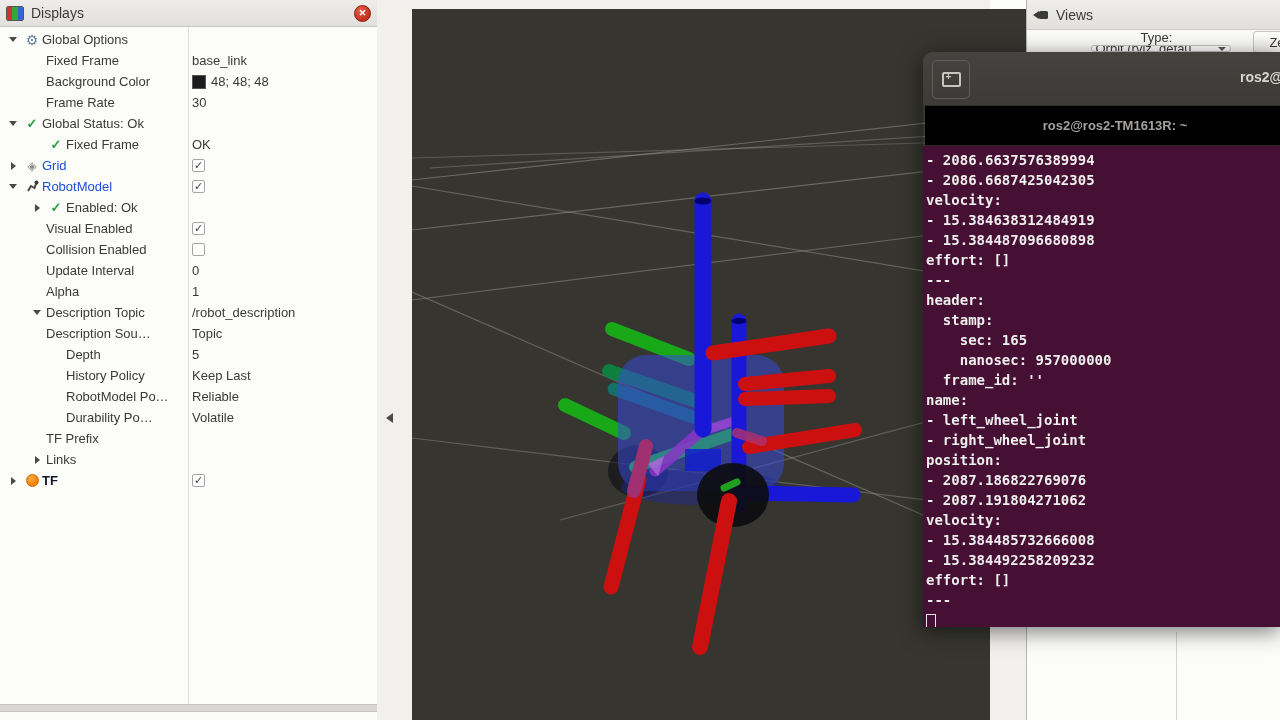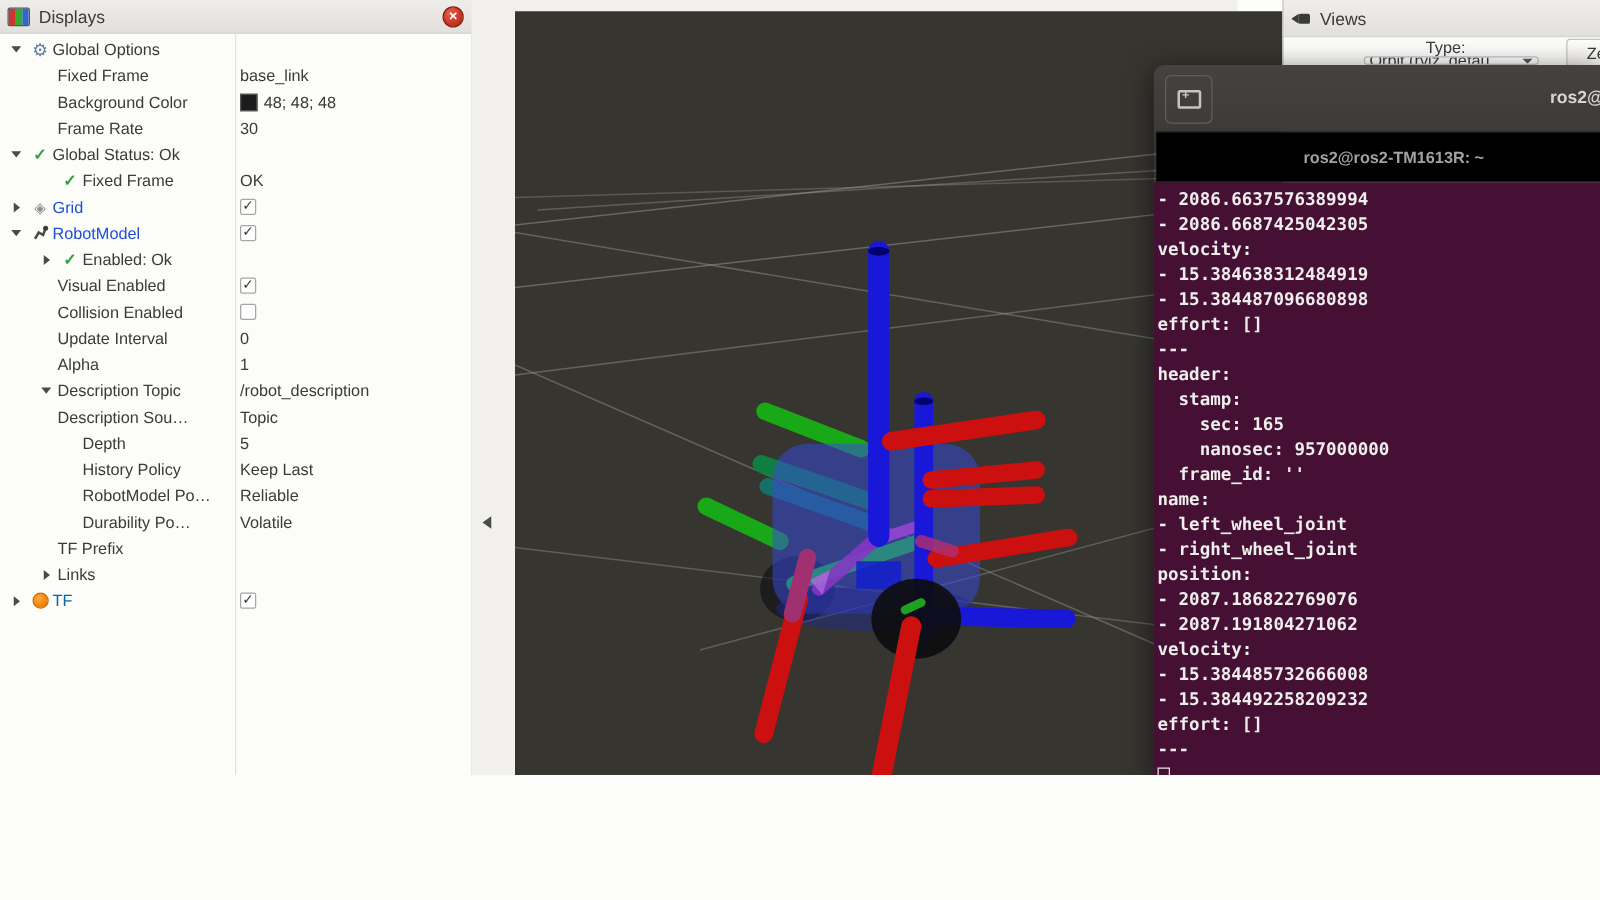--- a/index.html
+++ b/index.html
@@ -1,17 +1,17 @@
 <!DOCTYPE html>
 <html><head>
 <meta charset="utf-8">
 <style>
   html,body{margin:0;padding:0;}
   body{width:1280px;height:720px;overflow:hidden;font-family:"Liberation Sans",sans-serif;background:#fcfcfa;}
-  #app{position:relative;width:1280px;height:620px;overflow:hidden;}
+  #app{position:relative;width:1280px;height:720px;overflow:hidden;}
 
   
   #displays-panel{position:absolute;left:0;top:0;width:377px;height:720px;background:#fcfcf9;border-right:1px solid #c9c7c3;}
   .panel-header{position:absolute;left:0;top:0;right:0;height:27px;background:linear-gradient(#efedea,#e2e0dc);border-bottom:1px solid #c9c7c3;display:flex;align-items:center;padding:0 6px;box-sizing:border-box;}
   .panel-title{font-size:14px;color:#3a3a3a;margin-left:7px;}
   .monitor-icon{width:16px;height:13px;border:1px solid #555;border-radius:2px;background:#ddd;display:flex;overflow:hidden;position:relative;}
   .monitor-icon i{flex:1;}
   .close-btn{margin-left:auto;width:15px;height:15px;border-radius:50%;background:radial-gradient(circle at 35% 30%,#e8604a,#c03020 70%);border:1px solid #8a1a0e;color:#fff;font-size:9px;font-weight:bold;display:flex;align-items:center;justify-content:center;line-height:1;}
   #displays-rows{position:absolute;left:0;top:29px;right:0;}
   .trow{position:relative;height:21px;display:flex;align-items:center;font-size:13px;color:#3a3a3a;}
@@ -21,21 +21,21 @@
   .arrow{width:18px;display:flex;align-items:center;justify-content:center;flex:none;}
   .arr-down{width:0;height:0;border-left:4px solid transparent;border-right:4px solid transparent;border-top:5px solid #4a4a4a;}
   .arr-right{width:0;height:0;border-top:4px solid transparent;border-bottom:4px solid transparent;border-left:5px solid #4a4a4a;}
   .ticon{width:20px;flex:none;display:flex;align-items:center;justify-content:center;}
   .icon-gear{color:#5f7f9f;font-size:14px;}
   .icon-check{color:#2f9e44;font-weight:bold;font-size:13px;}
   .icon-grid{color:#8f8f8f;font-size:12px;}
   .icon-tf{width:13px;height:13px;border-radius:50%;background:radial-gradient(circle at 35% 30%,#ffab40,#ef8308 65%);border:1px solid #c96a08;box-sizing:border-box;}
   .tlabel{white-space:nowrap;}
   .lbl-blue{color:#1d4ed8;font-weight:normal;}
-  .lbl-orange{color:#0369a1;font-weight:normal;}
+  .lbl-orange{color:#0f172a;font-weight:bold;}
   .tvalue{position:absolute;left:192px;top:0;height:21px;display:flex;align-items:center;white-space:nowrap;}
   .cbox{width:13px;height:13px;border:1px solid #a8a6a2;border-radius:2px;background:#fff;display:flex;align-items:center;justify-content:center;font-size:11px;color:#3a3a3a;box-sizing:border-box;line-height:1;}
   .swatch{width:12px;height:12px;background:#1c1c1c;border:1px solid #555;display:inline-block;margin-right:5px;}
   #col-divider{position:absolute;left:188px;top:27px;width:1px;height:677px;background:#e3e1dd;}
   #displays-bottom-band{position:absolute;left:0;top:704px;width:412px;height:8px;background:#d9d7d3;border-top:1px solid #c5c3bf;border-bottom:1px solid #c5c3bf;box-sizing:border-box;}
   #displays-bottom-white{position:absolute;left:0;top:712px;width:412px;height:8px;background:#fbfbf9;}
 
   
   #left-gap{position:absolute;left:377px;top:0;width:35px;height:720px;background:#f1f0ec;}
   #left-gap-collapse{position:absolute;left:9px;top:413px;width:0;height:0;border-top:5px solid transparent;border-bottom:5px solid transparent;border-right:7px solid #4a4a4a;}

